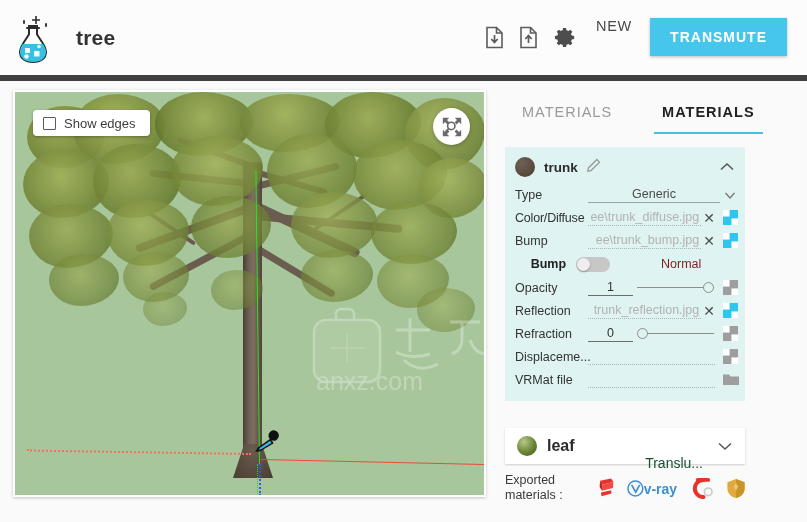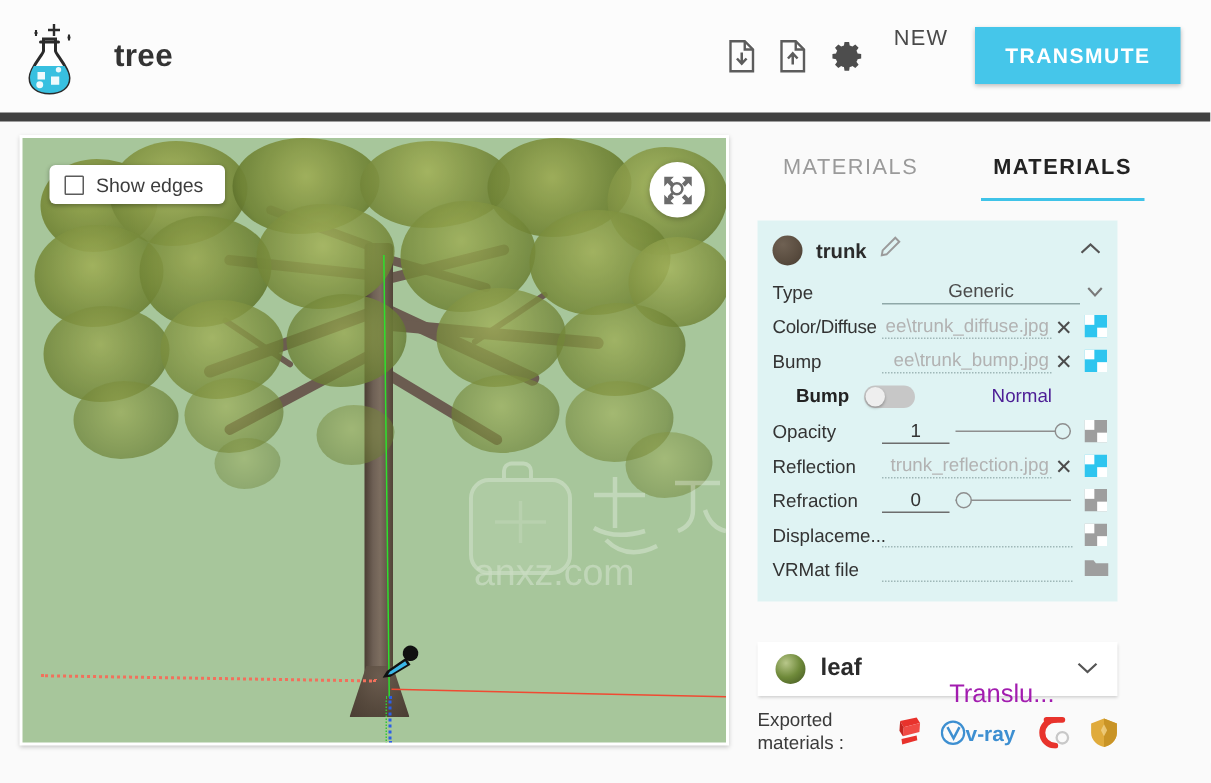--- a/index.html
+++ b/index.html
@@ -192,21 +192,21 @@
   .slider .knob {
     position: absolute; top: 1.5px; width: 11px; height: 11px; border-radius: 50%;
     background: #dff3f3; border: 1.6px solid #8e8e8e;
   }
 
   .bumprow {
     display: flex; align-items: center; justify-content: center;
     height: 24px; gap: 10px; padding-right: 18px;
   }
   .bumprow .bl { font-size: 12.5px; font-weight: bold; color: #222; }
-  .bumprow .nl { font-size: 12.5px; color: #4c1d95; padding-left: 41px; }
+  .bumprow .nl { font-size: 12.5px; color: #7f1d1d; padding-left: 41px; }
   .toggle {
     width: 34px; height: 15px; border-radius: 8px; background: #c7c7c7; position: relative;
     cursor: pointer;
   }
   .toggle::after {
     content: ""; position: absolute; left: 1px; top: 1px;
     width: 13px; height: 13px; border-radius: 50%; background: #eeeeee;
     box-shadow: 0 1px 2px rgba(0,0,0,.3);
   }
 
@@ -215,21 +215,21 @@
     position: absolute; left: 13px; top: 338px; width: 240px; height: 36px;
     background: #ffffff; box-shadow: 0 1px 2px rgba(0,0,0,.18);
     display: flex; align-items: center; padding: 0 12px;
   }
   .swatch-leaf {
     width: 20px; height: 20px; border-radius: 50%;
     background: radial-gradient(circle at 35% 30%, #b8c78a 0%, #6f8a3a 50%, #3f5220 100%);
     position: relative; overflow: hidden;
   }
   .leaf-name { font-size: 16px; font-weight: bold; color: #2b2b2b; margin-left: 10px; }
-  .leaf-type { margin-left: auto; font-size: 17px; color: #a21caf; margin-top: 34px; }
+  .leaf-type { margin-left: auto; font-size: 14px; color: #14532d; margin-top: 34px; }
   .caret-dn { margin-left: 14px; cursor: pointer; }
 
   
   .exported { position: absolute; left: 13px; top: 383px; width: 260px; display: flex; align-items: center; }
   .exp-label { font-size: 12.5px; color: #3a3a3a; line-height: 15px; width: 76px; }
   .exp-icons { display: flex; align-items: center; gap: 11px; margin-left: 16px; }
   .exp-ic { cursor: pointer; display: flex; align-items: center; }
 </style>
 </head>
 <body>

